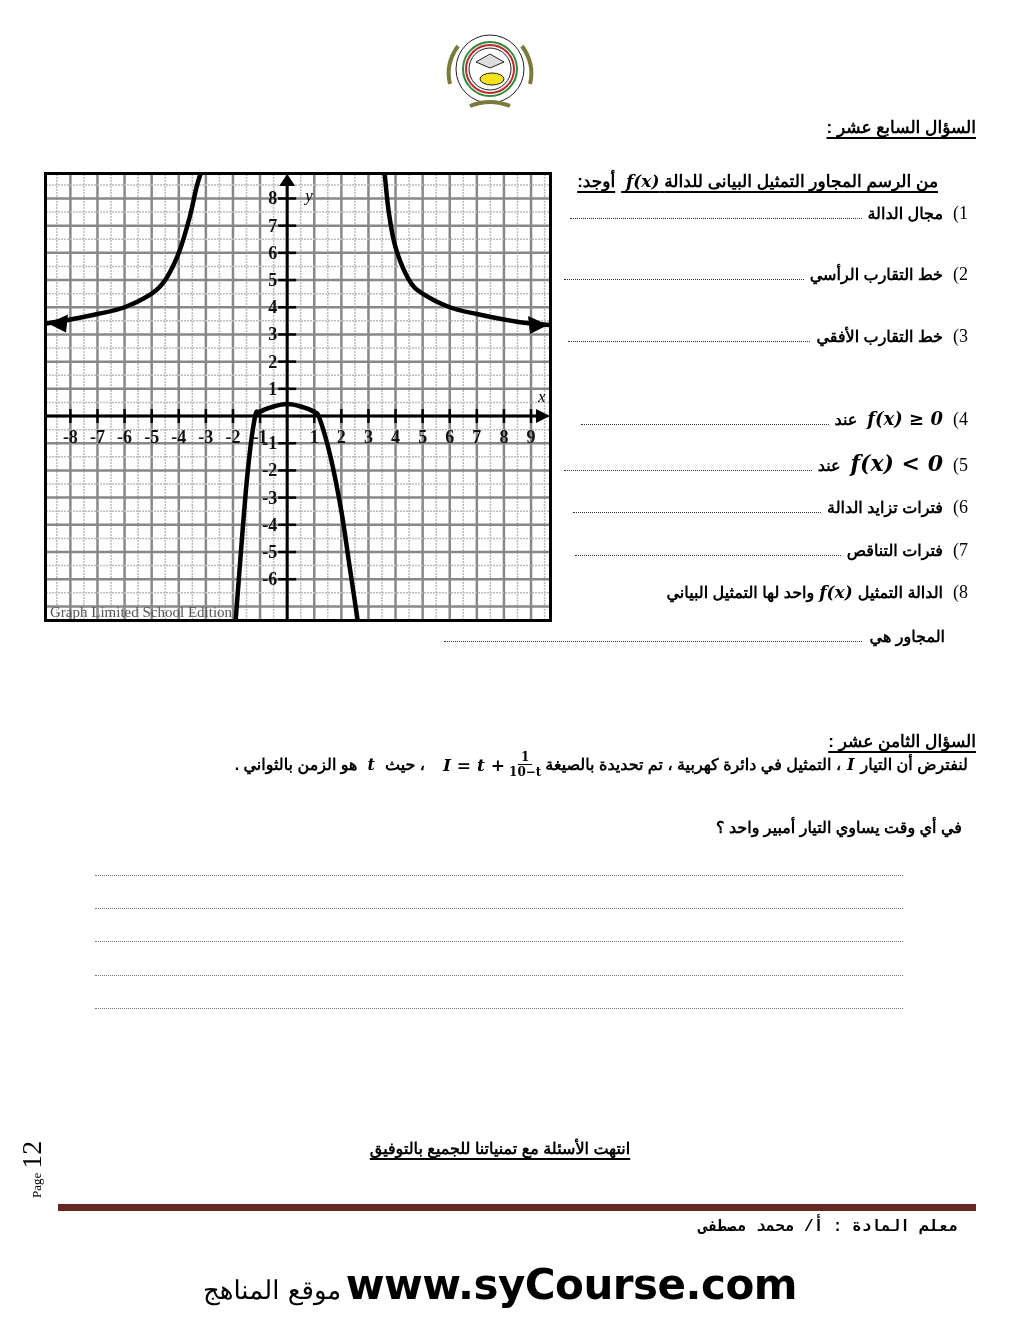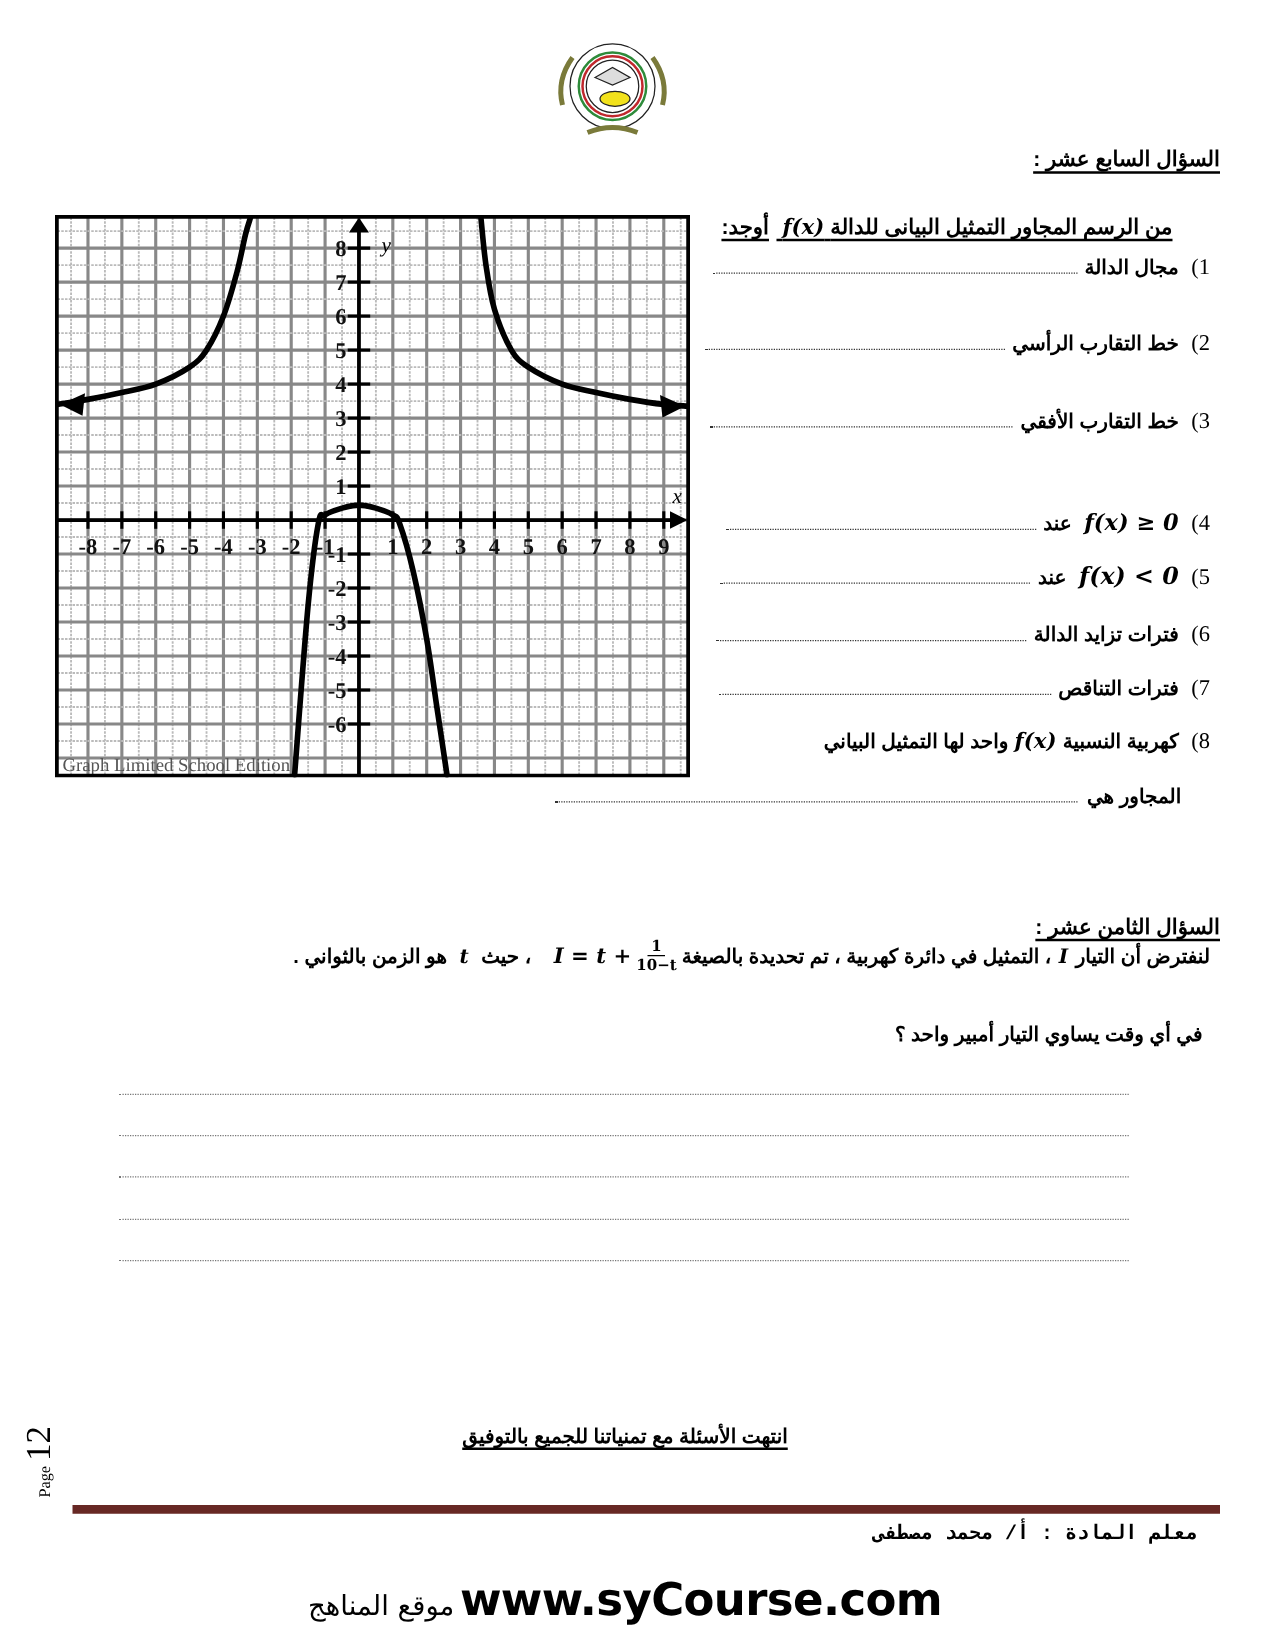--- a/index.html
+++ b/index.html
@@ -212,40 +212,40 @@
 
 <div class="abs item" style="right:52px;top:388px;">
   <span class="num">4)</span>
   <span class="math" style="font-size:18px;margin-top:20px;">f(x) ≥ 0</span>
   <span style="margin-right:10px;">عند</span>
   <span class="dots" style="width:248px;margin-right:6px;"></span>
 </div>
 
 <div class="abs item" style="right:52px;top:450px;">
   <span class="num">5)</span>
-  <span class="math" style="font-size:19px;">f(x) &lt; 0</span>
+  <span class="math" style="font-size:22px;">f(x) &lt; 0</span>
   <span style="margin-right:10px;">عند</span>
   <span class="dots" style="width:248px;margin-right:6px;"></span>
 </div>
 
 <div class="abs item" style="right:52px;top:497px;">
   <span class="num">6)</span>
   <span>فترات تزايد الدالة</span>
   <span class="dots" style="width:248px;margin-right:6px;"></span>
 </div>
 
 <div class="abs item" style="right:52px;top:540px;">
   <span class="num">7)</span>
   <span>فترات التناقص</span>
   <span class="dots" style="width:266px;margin-right:6px;"></span>
 </div>
 
 <div class="abs item" style="right:52px;top:582px;">
   <span class="num">8)</span>
-  <span>كهربية النسبية</span>
+  <span>الدالة التمثيل</span>
   <span class="math" style="margin:0 5px;font-size:17px;">f(x)</span>
   <span>واحد لها التمثيل البياني</span>
 </div>
 
 <div class="abs item" style="right:75px;top:627px;">
   <span>المجاور هي</span>
   <span class="dots" style="width:418px;margin-right:8px;"></span>
 </div>
 
 <div class="abs rtl q-title ul" style="right:44px;top:700px;">السؤال الثامن عشر :</div>
@@ -279,15 +279,15 @@
 <div class="abs" style="left:16px;top:1198px;transform:rotate(-90deg);transform-origin:left top;white-space:nowrap;font-family:'Liberation Serif', serif;">
   <span style="font-size:13px;">Page</span>
   <span style="font-size:28px;">12</span>
 </div>
 
 <div class="abs" style="left:58px;top:1204px;width:918px;height:7px;background:#672824;"></div>
 
 <div class="abs rtl bold" style="right:62px;top:1216px;font-size:16px;font-family:Liberation Mono, monospace;">معلم المادة : أ/ محمد مصطفى</div>
 
 <div class="abs" style="left:0;width:1000px;top:1260px;text-align:center;white-space:nowrap;">
-  <span style="font-family:'DejaVu Serif', serif;font-size:22px;direction:rtl;">موقع المناهج</span>
-  <span style="font-family:'DejaVu Sans', sans-serif;font-weight:bold;font-size:36px;letter-spacing:-0.5px;">www.syCourse.com</span>
+  <span style="font-family:'DejaVu Serif', serif;font-size:26px;direction:rtl;">موقع المناهج</span>
+  <span style="font-family:'DejaVu Sans', sans-serif;font-weight:bold;font-size:42px;letter-spacing:-0.5px;">www.syCourse.com</span>
 </div>
 
 </body></html>

